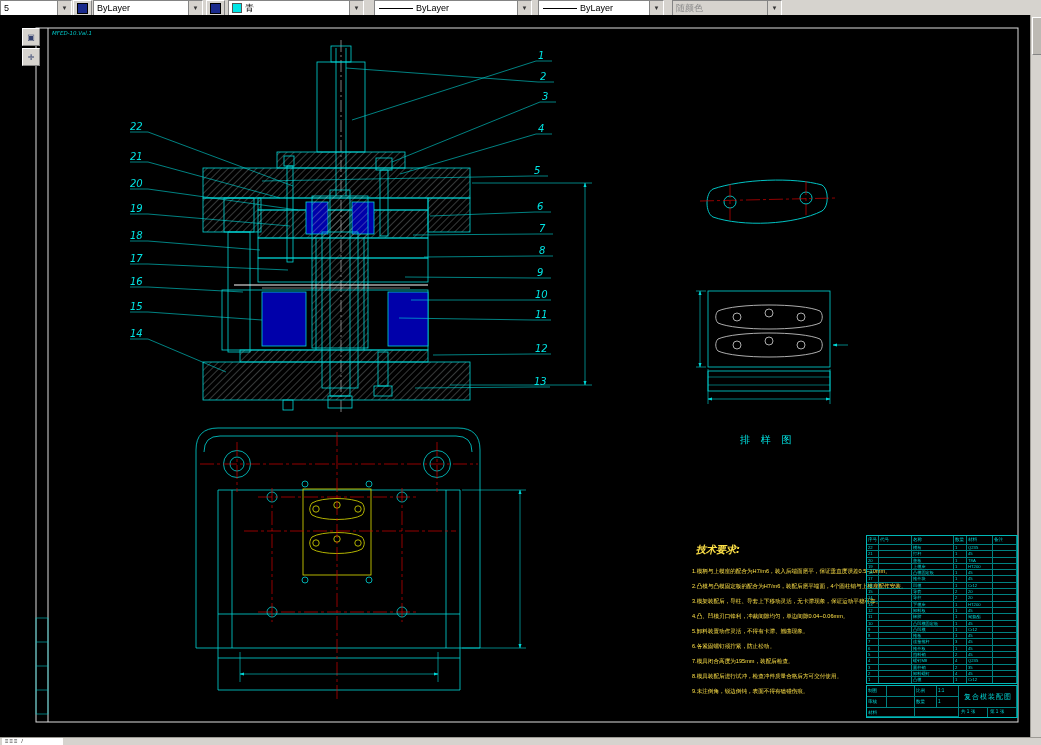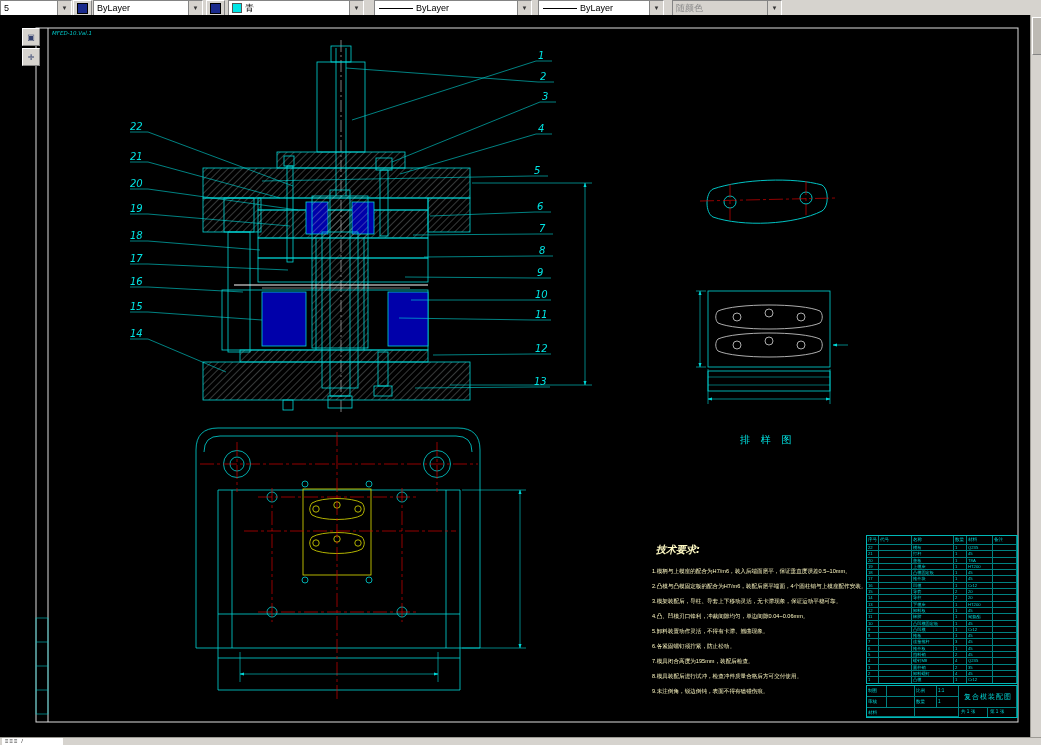--- a/index.html
+++ b/index.html
@@ -33,21 +33,21 @@
   .scroll-thumb{position:absolute;left:1px;top:2px;width:8px;height:36px;background:#bdbab4;
                 border:1px solid;border-color:#fff #848484 #848484 #fff;}
   .statusbar{position:absolute;left:0;top:737px;width:1041px;height:8px;background:#d6d3ce;
              border-top:1px solid #9c9a94;}
   .modeltabs{position:absolute;left:2px;top:0;width:58px;height:7px;background:#fff;
              font-size:6px;line-height:7px;color:#333;padding-left:3px;letter-spacing:1px;overflow:hidden;}
   
   .callout{position:absolute;color:#00e5e5;font:italic 10px "DejaVu Sans",sans-serif;}
   .sheet-note{position:absolute;left:52px;top:15px;color:#00c8c8;font:italic 5.5px "DejaVu Sans",sans-serif;}
   .strip-label{position:absolute;left:740px;top:389px;color:#00e5e5;font-size:10px;letter-spacing:4px;margin-top:29px;}
-  .techreq{position:absolute;left:652px;top:528px;width:240px;color:#fef9c3;}
+  .techreq{position:absolute;left:692px;top:528px;width:240px;color:#fde047;}
   .techreq .tr-title{font:italic bold 10px "DejaVu Sans",sans-serif;margin:0 0 7px 4px;}
   .techreq .tr-item{font-size:5.6px;line-height:15px;white-space:nowrap;}
   
   .bom{position:absolute;left:866px;top:520px;width:152px;border:1px solid #00b8b8;box-sizing:border-box;}
   .bom-row{display:grid;grid-template-columns:12px 33px 42px 13px 26px 24px;height:6.3px;}
   .bom-header{display:grid;grid-template-columns:12px 33px 42px 13px 26px 24px;height:8px;}
   .bom-cell{border-right:1px solid rgba(0,184,184,.7);border-top:1px solid rgba(0,184,184,.7);
             font-size:4.2px;line-height:6px;color:#00d8d8;overflow:hidden;padding-left:1px;box-sizing:border-box;}
   .bom-head-cell{font-size:4.6px;line-height:8px;border-top:none;}
   

